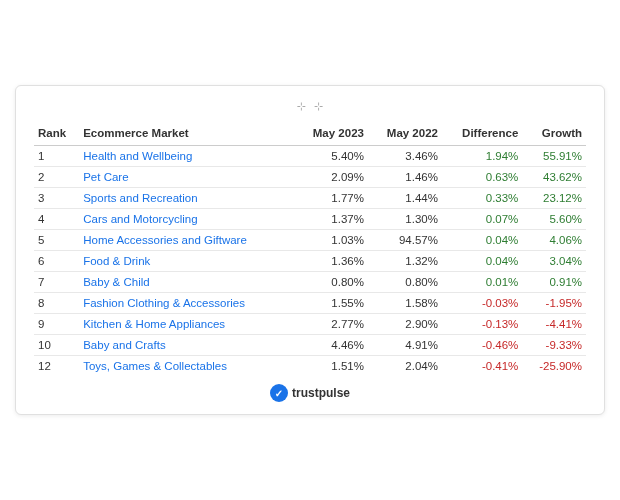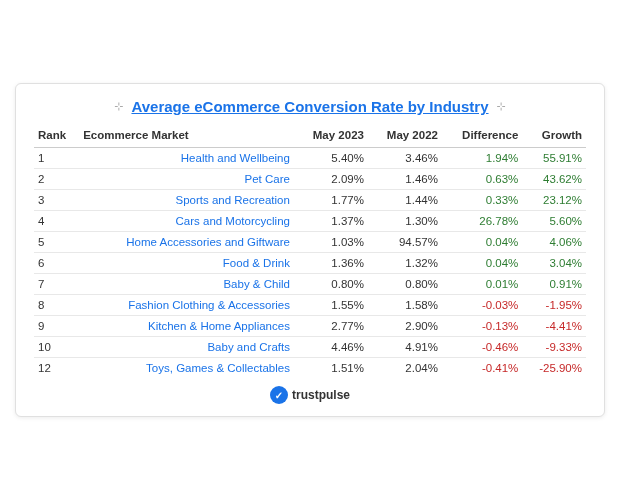--- a/index.html
+++ b/index.html
@@ -68,21 +68,20 @@
       white-space: nowrap;
     }
     tbody td:nth-child(3),
     tbody td:nth-child(4),
     tbody td:nth-child(5),
     tbody td:nth-child(6) {
       text-align: right;
     }
     .link-cell {
       color: #1a73e8;
-      text-align: right;
     }
     .pos {
       color: #2e7d32;
     }
     .neg {
       color: #c62828;
     }
     .footer {
       display: flex;
       justify-content: center;
@@ -114,21 +113,20 @@
       color: #aaa;
       font-size: 11px;
     }
   </style>
 </head>
 <body>
 
 <div class="card">
   <div class="title-row">
     <span class="corner-deco">⊹</span>
-    <div class="title">Average eCommerce Conversion Rate by Industry</div>
     <span class="corner-deco">⊹</span>
   </div>
 
   <table>
     <thead>
       <tr>
         <th>Rank</th>
         <th>Ecommerce Market</th>
         <th>May 2023</th>
         <th>May 2022</th>
@@ -159,21 +157,21 @@
           <td>1.77%</td>
           <td>1.44%</td>
           <td class="pos">0.33%</td>
           <td class="pos">23.12%</td>
         </tr>
         <tr>
           <td>4</td>
           <td class="link-cell">Cars and Motorcycling</td>
           <td>1.37%</td>
           <td>1.30%</td>
-          <td class="pos">26.78%</td>
+          <td class="pos">0.07%</td>
           <td class="pos">5.60%</td>
         </tr>
         <tr>
           <td>5</td>
           <td class="link-cell">Home Accessories and Giftware</td>
           <td>1.03%</td>
           <td>94.57%</td>
           <td class="pos">0.04%</td>
           <td class="pos">4.06%</td>
         </tr>

